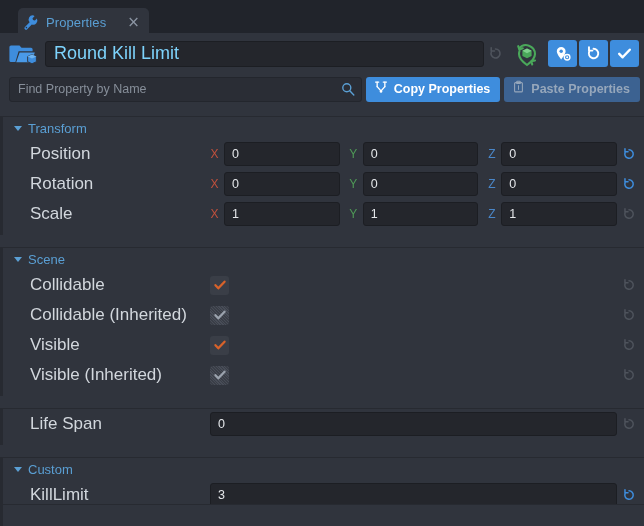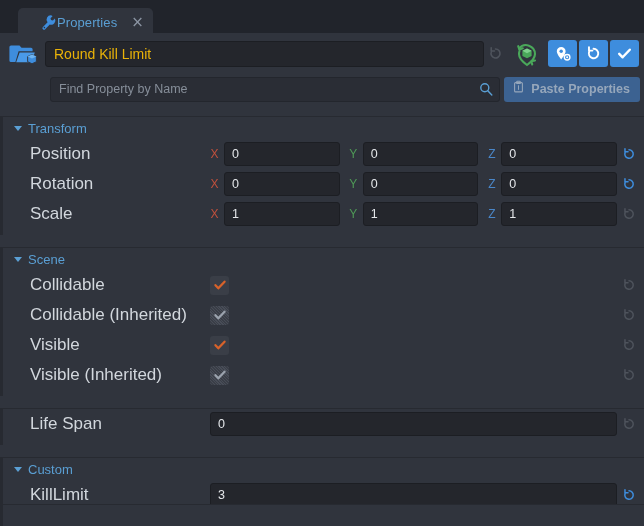--- a/index.html
+++ b/index.html
@@ -26,24 +26,25 @@
     height: 33px;
     background: #21242b;
     display: flex;
     align-items: flex-end;
     padding-left: 18px;
   }
   .tab {
     display: flex;
     align-items: center;
     height: 29px;
-    padding: 0 9px 0 22px;
+    padding: 0 9px 0 4px;
     background: #30343d;
     border-top-left-radius: 5px;
     border-top-right-radius: 5px;
+    gap: 7px;
     position: relative;
     top: 4px;
   }
   .tab-icon { width: 17px; height: 17px; display: block; }
   .tab-label {
     color: #5a9fd4;
     font-size: 13px;
     letter-spacing: .1px;
     white-space: nowrap;
   }
@@ -78,22 +79,22 @@
     height: 26px;
     background: #24262c;
     border: 1px solid #1c1e23;
     border-radius: 3px;
     display: flex;
     align-items: center;
     padding: 0 8px;
     min-width: 0;
   }
   .name-field span {
-    color: #eab308;
-    font-size: 14px;
+    color: #7dd3fc;
+    font-size: 18px;
     white-space: nowrap;
     overflow: hidden;
   }
   .reset-btn {
     width: 22px; height: 22px;
     flex: none;
     display: flex; align-items: center; justify-content: center;
     cursor: pointer;
   }
   .reset-btn svg { display: block; }
@@ -110,21 +111,20 @@
   }
   .iconbtn svg { display: block; }
 
   
   .search-row {
     display: flex;
     align-items: center;
     height: 30px;
     padding: 0 4px 0 9px;
     gap: 4px;
-    margin-left: 41px;
   }
   .search-box {
     flex: 1 1 auto;
     height: 25px;
     background: #2a2d35;
     border: 1px solid #23262d;
     border-radius: 3px;
     display: flex;
     align-items: center;
     padding: 0 6px 0 8px;
@@ -386,20 +386,33 @@
       <div class="search-box">
         <input type="text" placeholder="Find Property by Name" style="">
         <span class="search-icon">
           <svg viewBox="0 0 14 14" width="14" height="14">
             <circle cx="5.8" cy="5.8" r="4" fill="none" stroke="#5a9fd4" stroke-width="1.4"></circle>
             <path d="M8.8 8.8l4 4.3" stroke="#5a9fd4" stroke-width="1.4" stroke-linecap="round"></path>
           </svg>
         </span>
       </div>
 
+      <div class="pillbtn pill-copy">
+        <span>
+          <svg viewBox="0 0 16 16" width="14" height="14">
+            <g stroke="#ffffff" stroke-width="1.5" fill="none" stroke-linecap="round">
+              <path d="M3.6 2.4v5.2M12.4 2.4v5.2"></path>
+              <path d="M3.6 7.6l4.4 5 4.4-5"></path>
+              <path d="M1.8 2.4h3.6M10.6 2.4h3.6"></path>
+            </g>
+            <circle cx="8" cy="13.2" r="1.5" fill="#ffffff"></circle>
+          </svg>
+        </span>
+        <span class="lbl">Copy Properties</span>
+      </div>
 
       <div class="pillbtn pill-paste">
         <span>
           <svg viewBox="0 0 16 16" width="13" height="14">
             <rect x="3.2" y="2.6" width="9.6" height="11.4" rx="1.2" fill="none" stroke="#96a7bb" stroke-width="1.3"></rect>
             <rect x="5.8" y="1" width="4.4" height="2.8" rx="0.8" fill="none" stroke="#96a7bb" stroke-width="1.3"></rect>
             <path d="M8 6.4v4.6" stroke="#96a7bb" stroke-width="1.2" stroke-linecap="round"></path>
           </svg>
         </span>
         <span class="lbl">Paste Properties</span>

